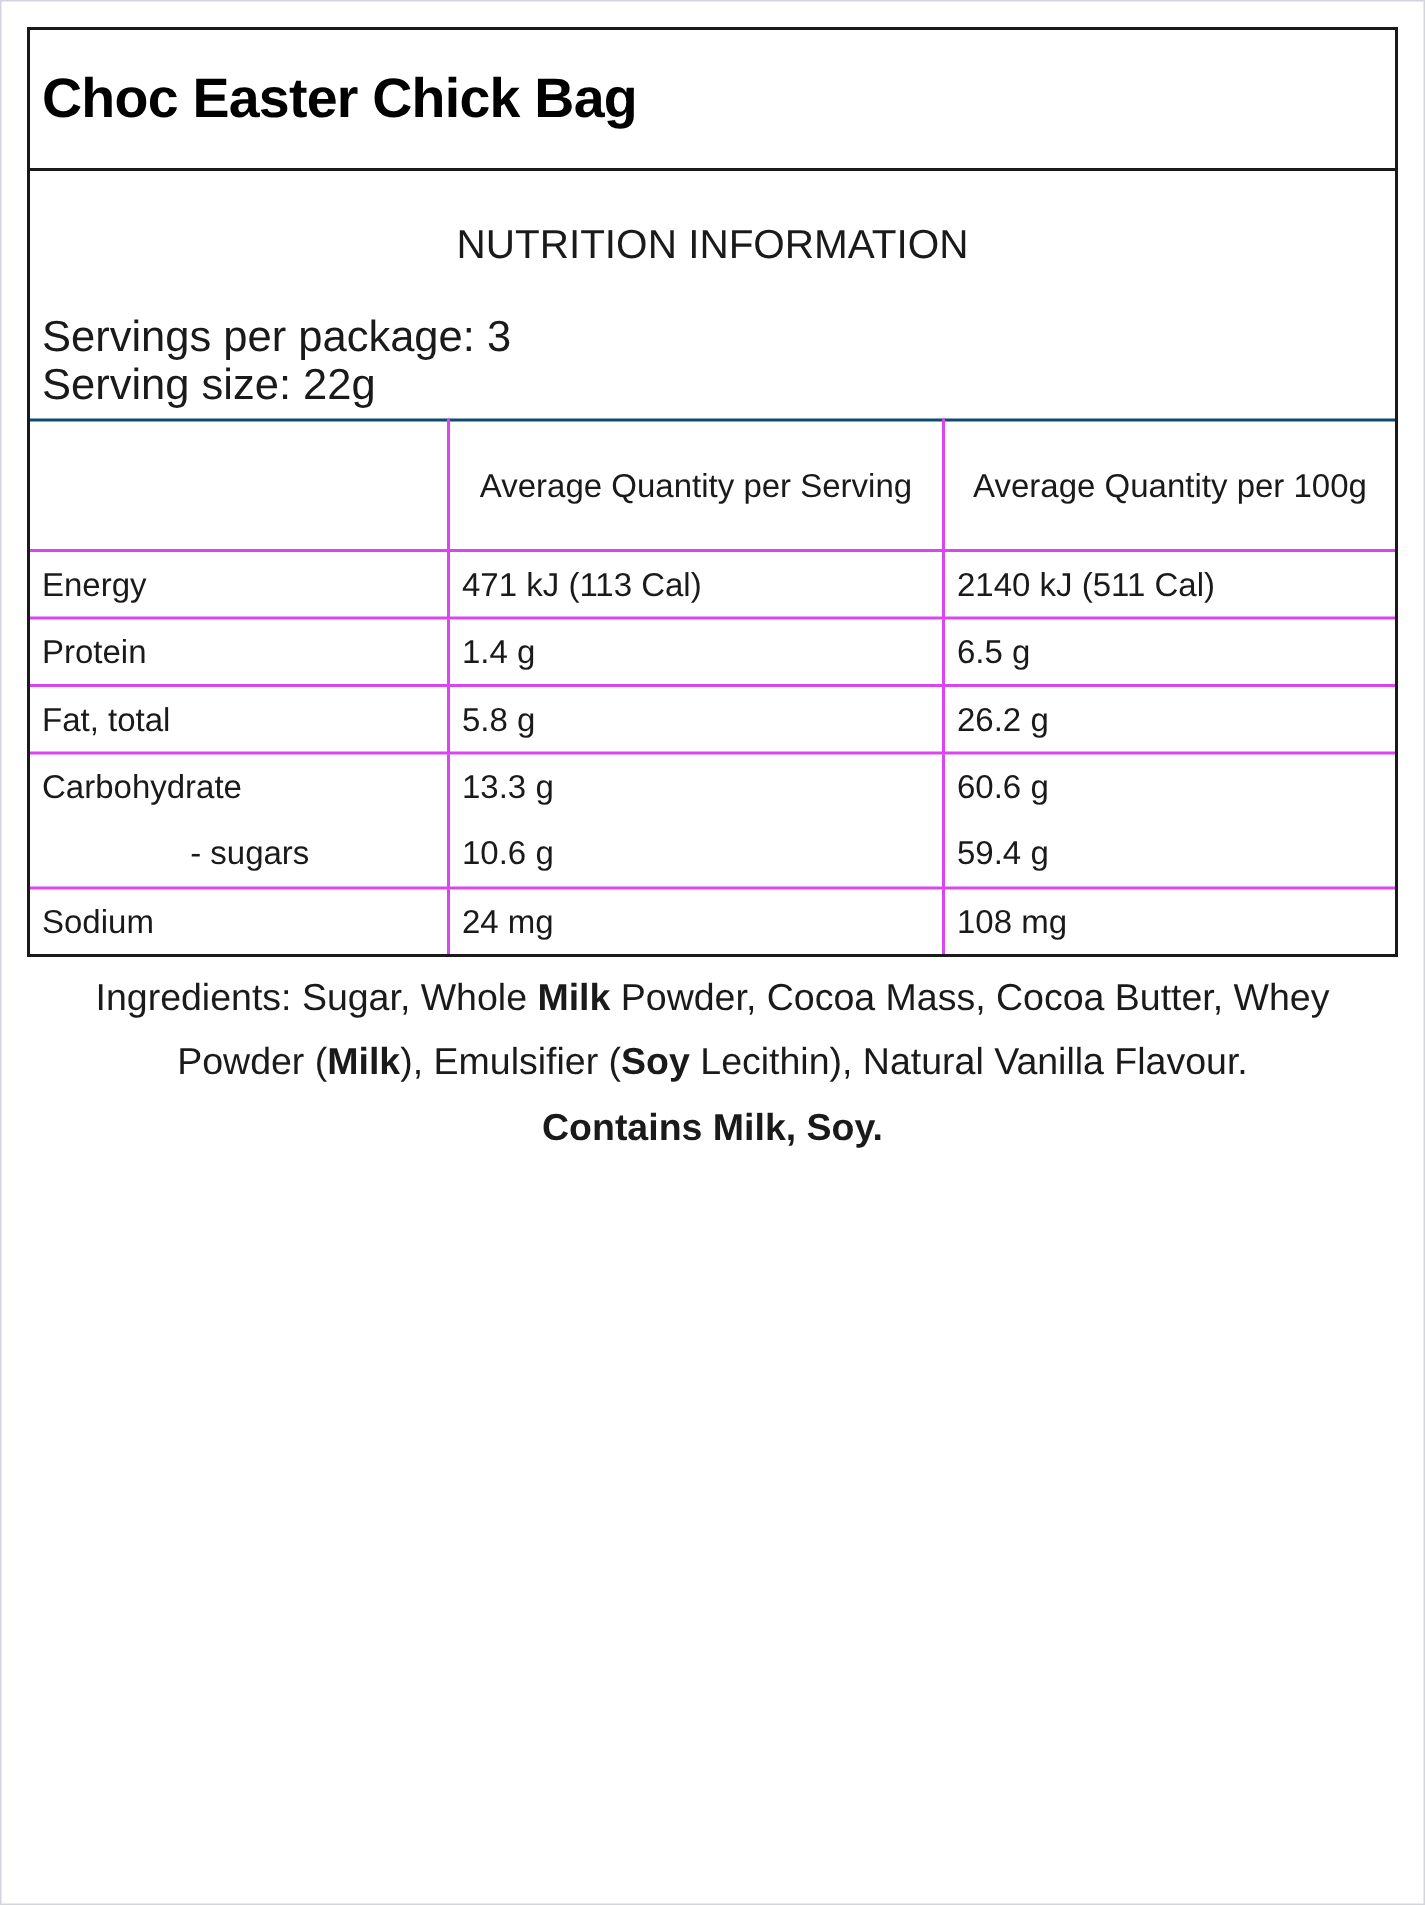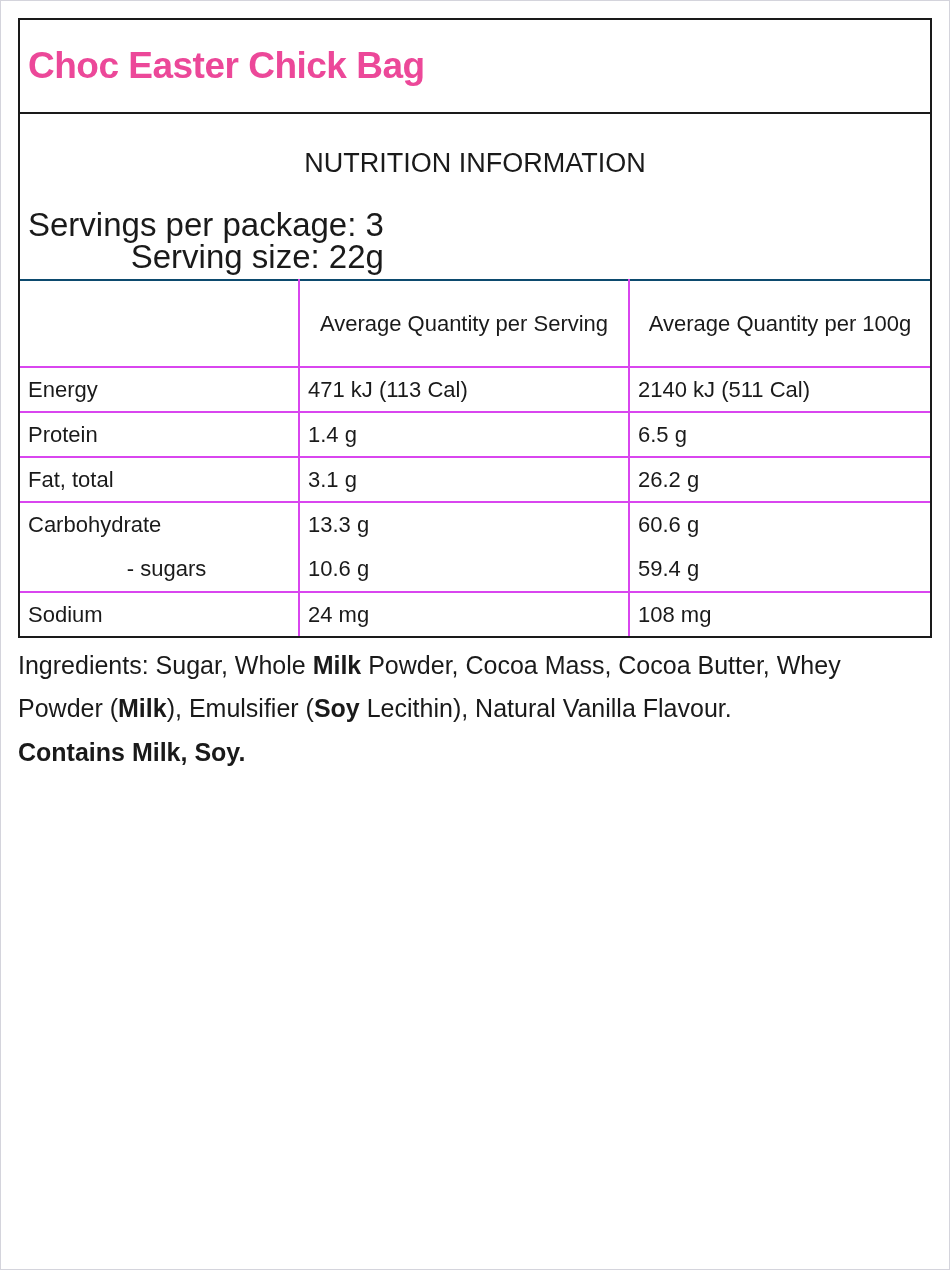--- a/index.html
+++ b/index.html
@@ -24,37 +24,37 @@
       box-sizing: border-box;
     }
     .title-box {
       height: 92px;
       border-bottom: 2px solid #1a1a1a;
       display: flex; align-items: center;
       padding-left: 8px;
     }
     .title {
       font-size: 37px; font-weight: bold; letter-spacing: -0.5px;
-      color: #ec4899;
+      color: #000000;
     }
     .nip-header {
       padding: 0 9px;
       height: 165px;
       box-sizing: border-box;
       position: relative;
     }
     .nip-title {
       position: absolute; left: 0; right: 0; top: 34px;
       text-align: center;
       font-size: 27px; font-weight: normal;
       letter-spacing: 0px;
     }
     .servings {
       position: absolute; left: 8px; top: 95px;
-      font-size: 33px; line-height: 32px; text-align: right;
+      font-size: 29px; line-height: 32px;
     }
     table.nip {
       width: 100%;
       border-collapse: collapse;
       table-layout: fixed;
     }
     table.nip td, table.nip th {
       border: 2px solid #d946ef;
       font-size: 22px;
       text-align: left;
@@ -76,20 +76,21 @@
     }
     tr.row td { height: 43px; }
     td.multi { padding-top: 4px; padding-bottom: 4px; }
     td.multi div { height: 44px; line-height: 44px; }
     .indent { padding-left: 15px; text-align: center; }
     .ingredients {
       position: absolute; left: 18px; top: 644px;
       width: 914px;
       font-size: 25px; line-height: 43px;
       color: #1a1a1a;
+      text-align: center;
     }
     .ingredients b { font-weight: bold; }
     .contains { font-weight: bold; display: block; margin-top: 1px; }
   </style>
 </head>
 <body>
 
 <div class="frame"></div>
 
 <div class="label">
@@ -120,21 +121,21 @@
       <td>471 kJ (113 Cal)</td>
       <td>2140 kJ (511 Cal)</td>
     </tr>
     <tr class="row">
       <td>Protein</td>
       <td>1.4 g</td>
       <td>6.5 g</td>
     </tr>
     <tr class="row">
       <td>Fat, total</td>
-      <td>3.1 g</td>
+      <td>5.8 g</td>
       <td>26.2 g</td>
     </tr>
     <tr>
       <td class="multi">
         <div>Carbohydrate</div>
         <div class="indent">- sugars</div>
       </td>
       <td class="multi">
         <div>13.3 g</div>
         <div>10.6 g</div>

